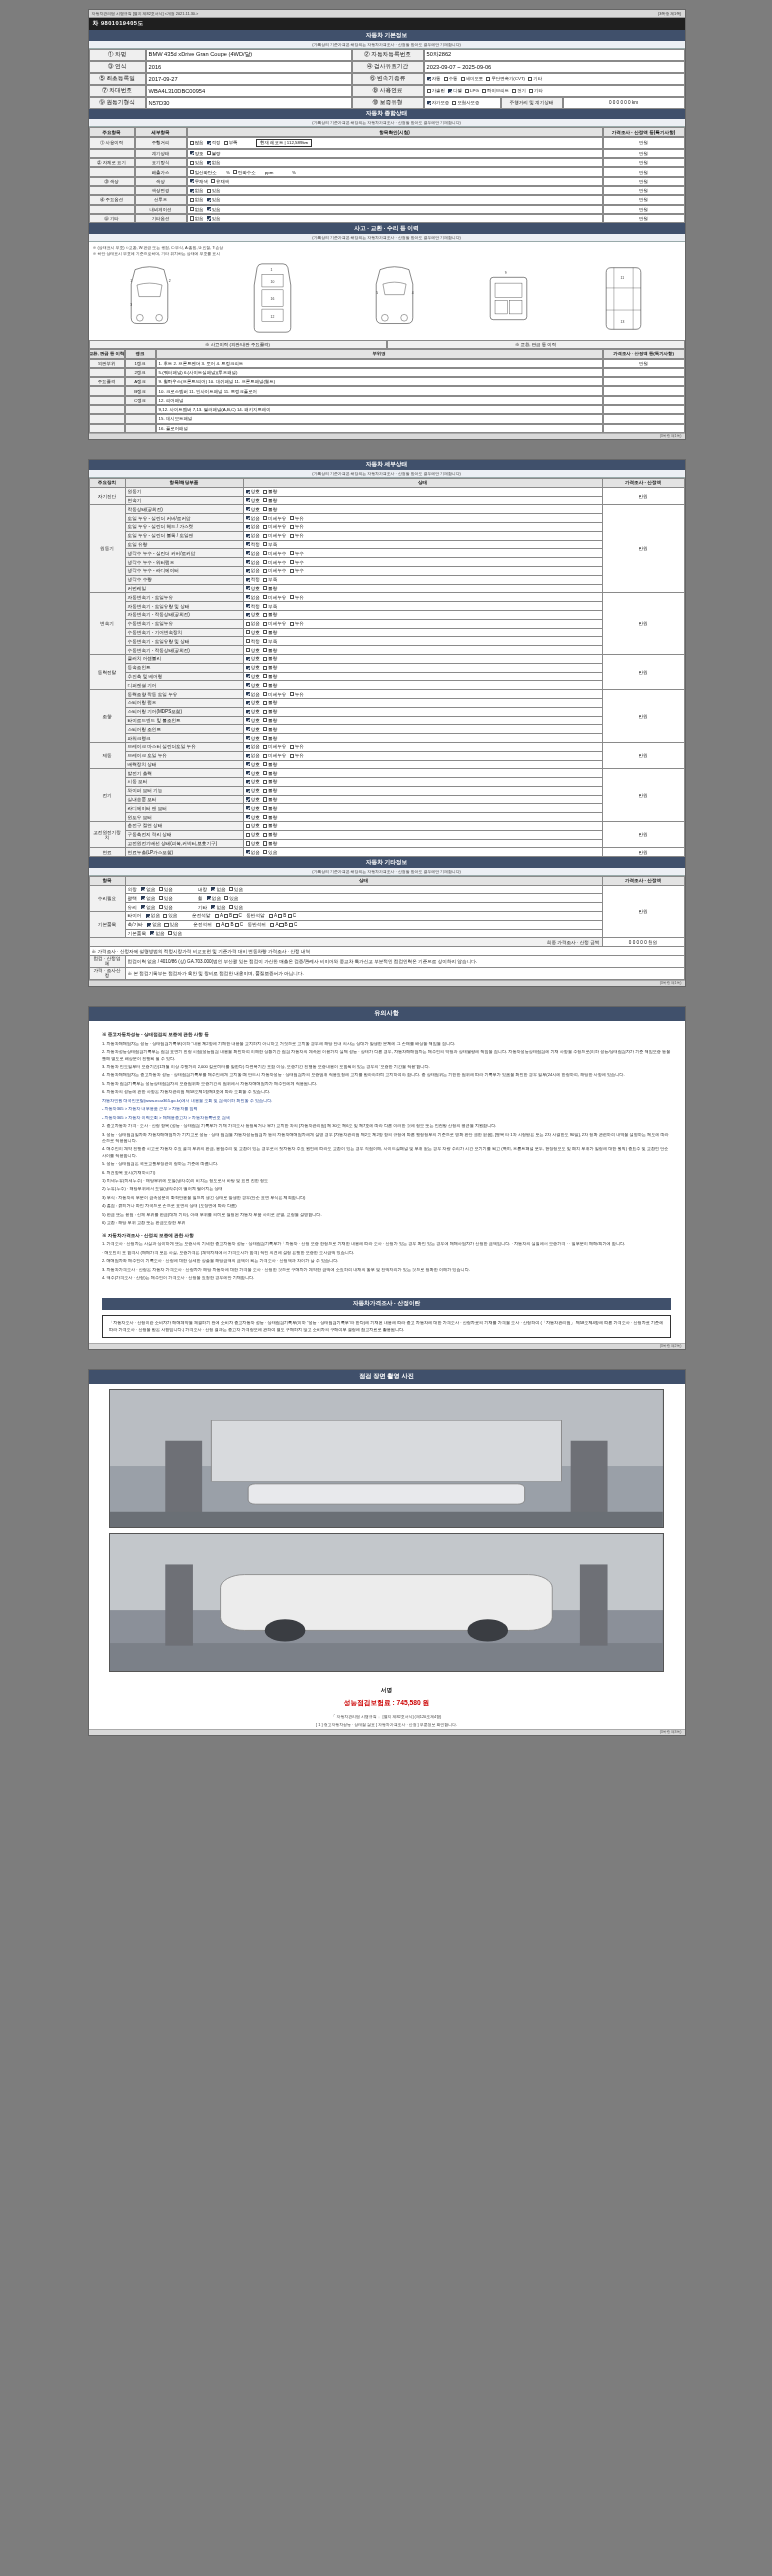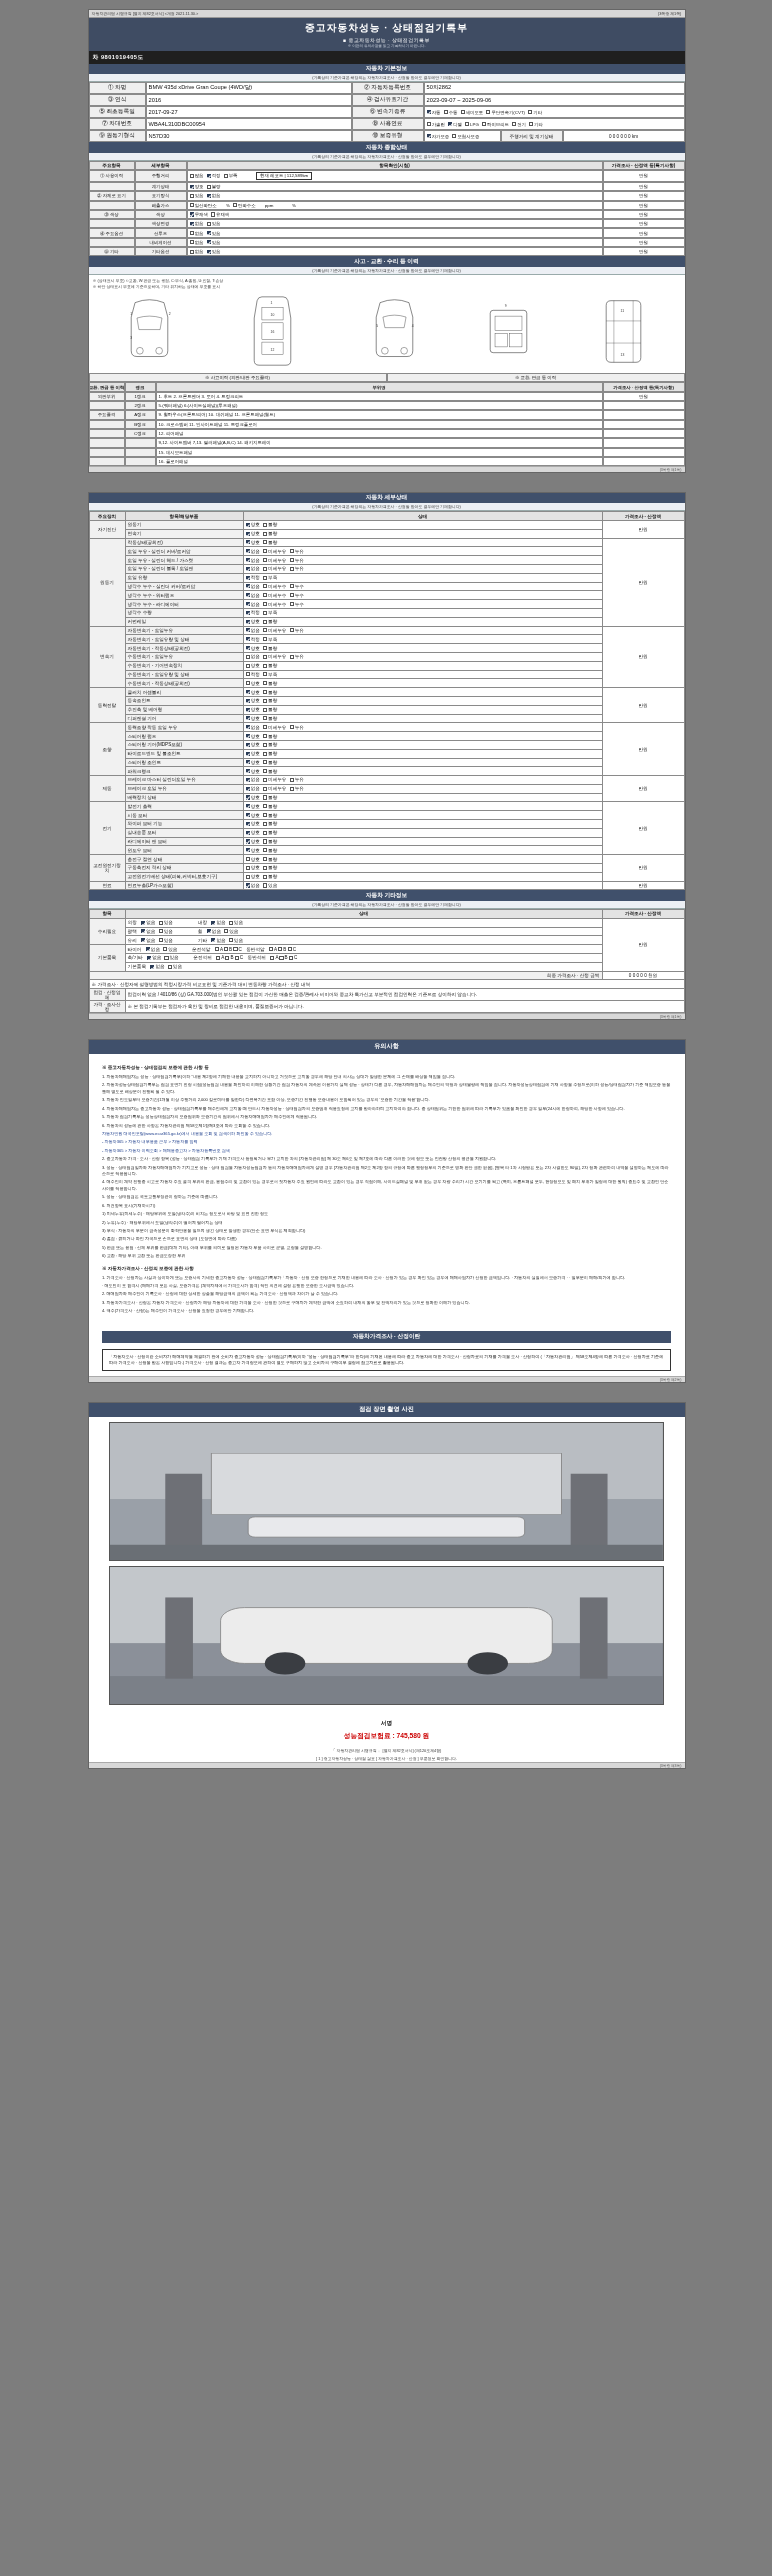--- a/index.html
+++ b/index.html
@@ -151,25 +151,20 @@
 <body>
 
 <div class="page-wrap">
 <div class="page">
 
   <div class="doc-top">
     <span>자동차관리법 시행규칙 [별지 제82호서식] &lt;개정 2021.11.30.&gt;</span>
     <span>(3쪽중 제1쪽)</span>
   </div>
 
-  <div class="title-band">
-    <h1>중고자동차성능 · 상태점검기록부</h1>
-    <h2>■ 중고자동차성능 · 상태점검기록부</h2>
-    <div class="sub">※ 이면의 유의사항을 읽고 기록하시기 바랍니다.</div>
-  </div>
 
   <div class="vin-band">
     <span>차</span>
     <span>9801019405도</span>
   </div>
 
   <div class="sec-title">자동차 기본정보</div>
   <div class="sec-sub">(기록상의 기준가격은 해당되는 자동차가격조사 · 산정을 받아도 결우에만 기재합니다)</div>
 
   <div>

